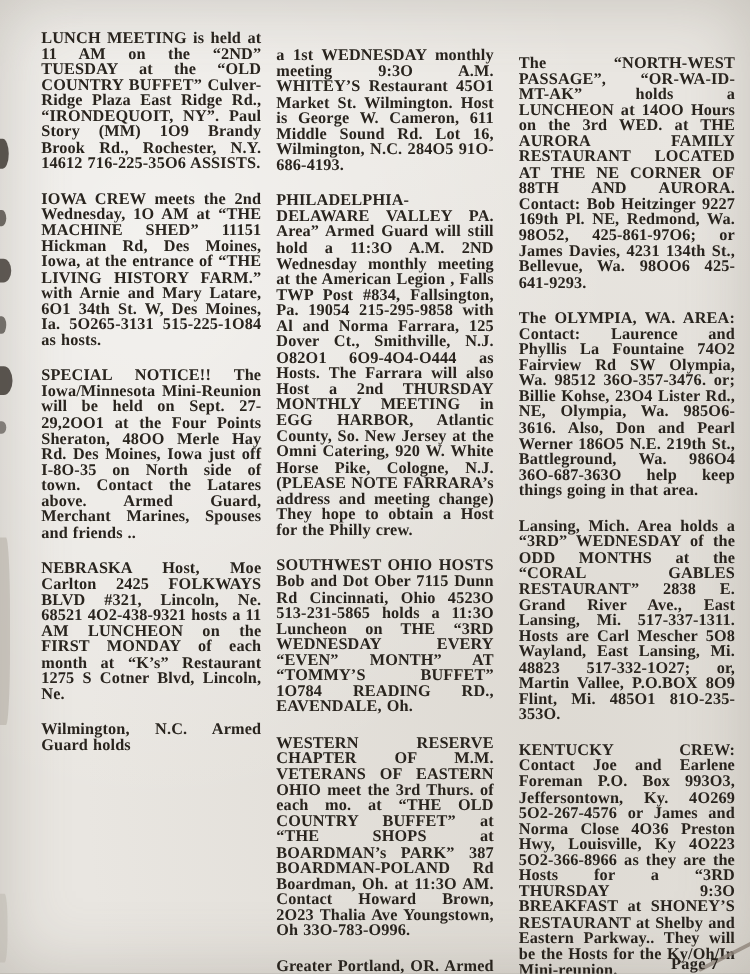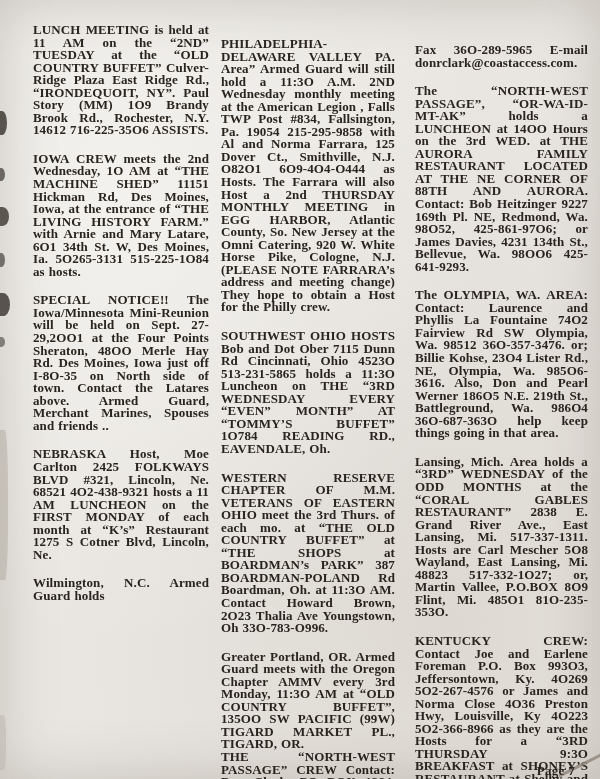--- a/index.html
+++ b/index.html
@@ -86,28 +86,28 @@
 <div class="page">
   <div class="columns">
     <div class="col col-1" id="col-0">
         <p class="para">LUNCH MEETING is held at 11 AM on the “2ND” TUESDAY at the “OLD COUNTRY BUFFET” Culver-Ridge Plaza East Ridge Rd., “IRONDEQUOIT, NY”. Paul Story (MM) 1O9 Brandy Brook Rd., Rochester, N.Y. 14612 716-225-35O6 ASSISTS.</p>
         <p class="para">IOWA CREW meets the 2nd Wednesday, 1O AM at “THE MACHINE SHED” 11151 Hickman Rd, Des Moines, Iowa, at the entrance of “THE LIVING HISTORY FARM.” with Arnie and Mary Latare, 6O1 34th St. W, Des Moines, Ia. 5O265-3131 515-225-1O84 as hosts.</p>
         <p class="para">SPECIAL NOTICE!! The Iowa/Minnesota Mini-Reunion will be held on Sept. 27-29,2OO1 at the Four Points Sheraton, 48OO Merle Hay Rd. Des Moines, Iowa just off I-8O-35 on North side of town. Contact the Latares above. Armed Guard, Merchant Marines, Spouses and friends ..</p>
         <p class="para">NEBRASKA Host, Moe Carlton 2425 FOLKWAYS BLVD #321, Lincoln, Ne. 68521 4O2-438-9321 hosts a 11 AM LUNCHEON on the FIRST MONDAY of each month at “K’s” Restaurant 1275 S Cotner Blvd, Lincoln, Ne.</p>
         <p class="para">Wilmington, N.C. Armed Guard holds</p>
       </div>
     <div class="col col-2" id="col-1">
+        <p class="para">a 1st WEDNESDAY monthly meeting 9:3O A.M. WHITEY’S Restaurant 45O1 Market St. Wilmington. Host is George W. Cameron, 611 Middle Sound Rd. Lot 16, Wilmington, N.C. 284O5 91O-686-4193.</p>
         <p class="para">PHILADELPHIA-DELAWARE VALLEY PA. Area” Armed Guard will still hold a 11:3O A.M. 2ND Wednesday monthly meeting at the American Legion , Falls TWP Post #834, Fallsington, Pa. 19054 215-295-9858 with Al and Norma Farrara, 125 Dover Ct., Smithville, N.J. O82O1 6O9-4O4-O444 as Hosts. The Farrara will also Host a 2nd THURSDAY MONTHLY MEETING in EGG HARBOR, Atlantic County, So. New Jersey at the Omni Catering, 920 W. White Horse Pike, Cologne, N.J. (PLEASE NOTE FARRARA’s address and meeting change) They hope to obtain a Host for the Philly crew.</p>
         <p class="para">SOUTHWEST OHIO HOSTS Bob and Dot Ober 7115 Dunn Rd Cincinnati, Ohio 4523O 513-231-5865 holds a 11:3O Luncheon on THE “3RD WEDNESDAY EVERY “EVEN” MONTH” AT “TOMMY’S BUFFET” 1O784 READING RD., EAVENDALE, Oh.</p>
         <p class="para">WESTERN RESERVE CHAPTER OF M.M. VETERANS OF EASTERN OHIO meet the 3rd Thurs. of each mo. at “THE OLD COUNTRY BUFFET” at “THE SHOPS at BOARDMAN’s PARK” 387 BOARDMAN-POLAND Rd Boardman, Oh. at 11:3O AM. Contact Howard Brown, 2O23 Thalia Ave Youngstown, Oh 33O-783-O996.</p>
         <p class="para">Greater Portland, OR. Armed Guard meets with the Oregon Chapter AMMV every 3rd Monday, 11:3O AM at “OLD COUNTRY BUFFET”, 135OO SW PACIFIC (99W) TIGARD MARKET PL., TIGARD, OR.</p>
         <p class="para tight">THE “NORTH-WEST PASSAGE” CREW Contact: Don Clark, PO BOX 1384, Ocean Shores, Wa 98569-1384</p>
       </div>
     <div class="col col-3" id="col-2">
-        <p class="para">Fax 36O-289-5965 E-mail donrclark@coastaccess.com.</p>
         <p class="para">The “NORTH-WEST PASSAGE”, “OR-WA-ID-MT-AK” holds a LUNCHEON at 14OO Hours on the 3rd WED. at THE AURORA FAMILY RESTAURANT LOCATED AT THE NE CORNER OF 88TH AND AURORA. Contact: Bob Heitzinger 9227 169th Pl. NE, Redmond, Wa. 98O52, 425-861-97O6; or James Davies, 4231 134th St., Bellevue, Wa. 98OO6 425-641-9293.</p>
         <p class="para">The OLYMPIA, WA. AREA: Contact: Laurence and Phyllis La Fountaine 74O2 Fairview Rd SW Olympia, Wa. 98512 36O-357-3476. or; Billie Kohse, 23O4 Lister Rd., NE, Olympia, Wa. 985O6-3616. Also, Don and Pearl Werner 186O5 N.E. 219th St., Battleground, Wa. 986O4 36O-687-363O help keep things going in that area.</p>
         <p class="para">Lansing, Mich. Area holds a “3RD” WEDNESDAY of the ODD MONTHS at the “CORAL GABLES RESTAURANT” 2838 E. Grand River Ave., East Lansing, Mi. 517-337-1311. Hosts are Carl Mescher 5O8 Wayland, East Lansing, Mi. 48823 517-332-1O27; or, Martin Vallee, P.O.BOX 8O9 Flint, Mi. 485O1 81O-235-353O.</p>
         <p class="para">KENTUCKY CREW: Contact Joe and Earlene Foreman P.O. Box 993O3, Jeffersontown, Ky. 4O269 5O2-267-4576 or James and Norma Close 4O36 Preston Hwy, Louisville, Ky 4O223 5O2-366-8966 as they are the Hosts for a “3RD THURSDAY 9:3O BREAKFAST at SHONEY’S RESTAURANT at Shelby and Eastern Parkway.. They will be the Hosts for the Ky/Oh/In Mini-reunion.</p>
         <p class="para">Oklahoma Crew contact: RALPH McNALLY P.O. Box 423 Skiatook, Ok (918) 396-2693 or Jim Carlton PO</p>
       </div>
   </div>
 
   <div class="smudge s1"></div>
   <div class="smudge s2"></div>

